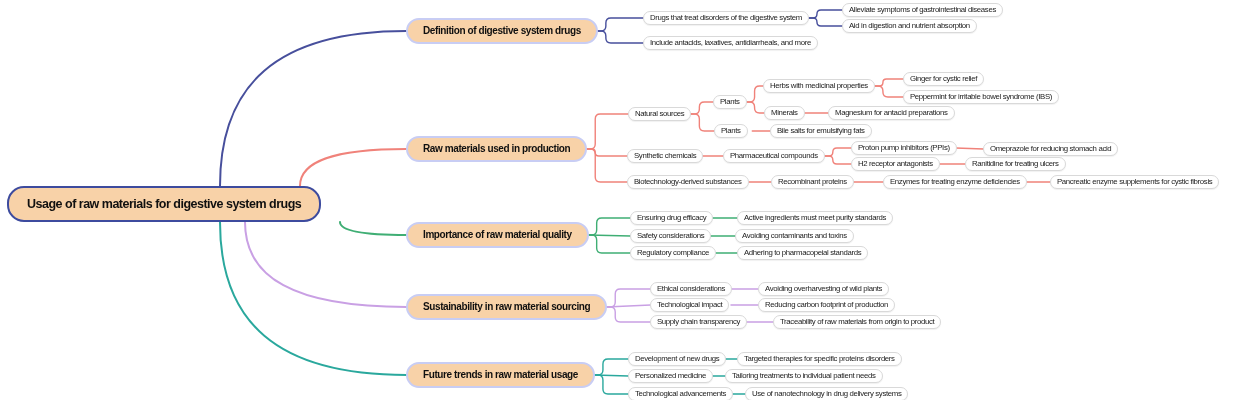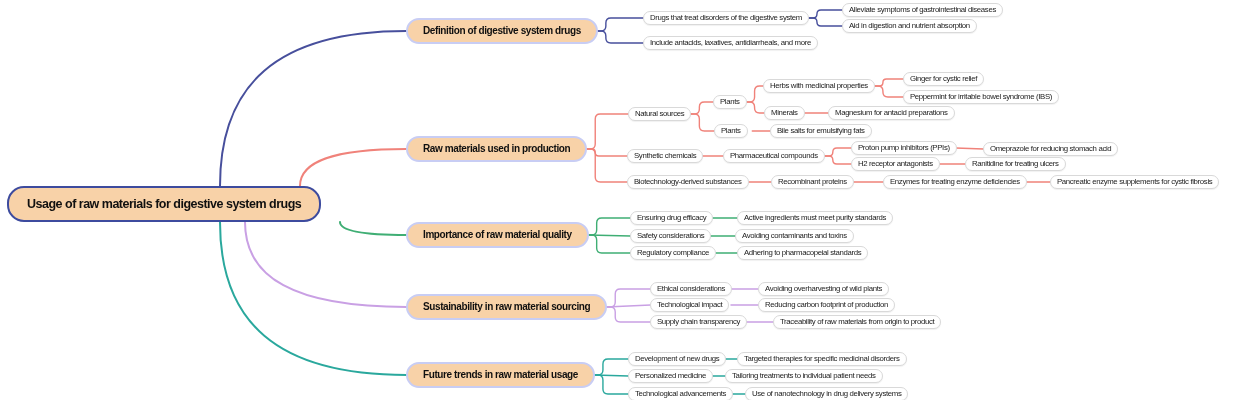--- a/index.html
+++ b/index.html
@@ -108,18 +108,18 @@
   <div class="node branch" id="n-b3" style="left:406px;top:294px">Sustainability in raw material sourcing</div>
   <div class="node leaf" id="n-b3c0" style="left:650px;top:282px">Ethical considerations</div>
   <div class="node leaf" id="n-b3c0c0" style="left:758px;top:282px">Avoiding overharvesting of wild plants</div>
   <div class="node leaf" id="n-b3c1" style="left:650px;top:298px">Technological impact</div>
   <div class="node leaf" id="n-b3c1c0" style="left:758px;top:298px">Reducing carbon footprint of production</div>
   <div class="node leaf" id="n-b3c2" style="left:650px;top:315px">Supply chain transparency</div>
   <div class="node leaf" id="n-b3c2c0" style="left:773px;top:315px">Traceability of raw materials from origin to product</div>
 
   <div class="node branch" id="n-b4" style="left:406px;top:362px">Future trends in raw material usage</div>
   <div class="node leaf" id="n-b4c0" style="left:628px;top:352px">Development of new drugs</div>
-  <div class="node leaf" id="n-b4c0c0" style="left:737px;top:352px">Targeted therapies for specific medicinal disorders</div>
+  <div class="node leaf" id="n-b4c0c0" style="left:737px;top:352px">Targeted therapies for specific proteins disorders</div>
   <div class="node leaf" id="n-b4c1" style="left:628px;top:369px">Personalized medicine</div>
   <div class="node leaf" id="n-b4c1c0" style="left:725px;top:369px">Tailoring treatments to individual patient needs</div>
   <div class="node leaf" id="n-b4c2" style="left:628px;top:387px">Technological advancements</div>
   <div class="node leaf" id="n-b4c2c0" style="left:745px;top:387px">Use of nanotechnology in drug delivery systems</div>
 </div>
 
 </body></html>

